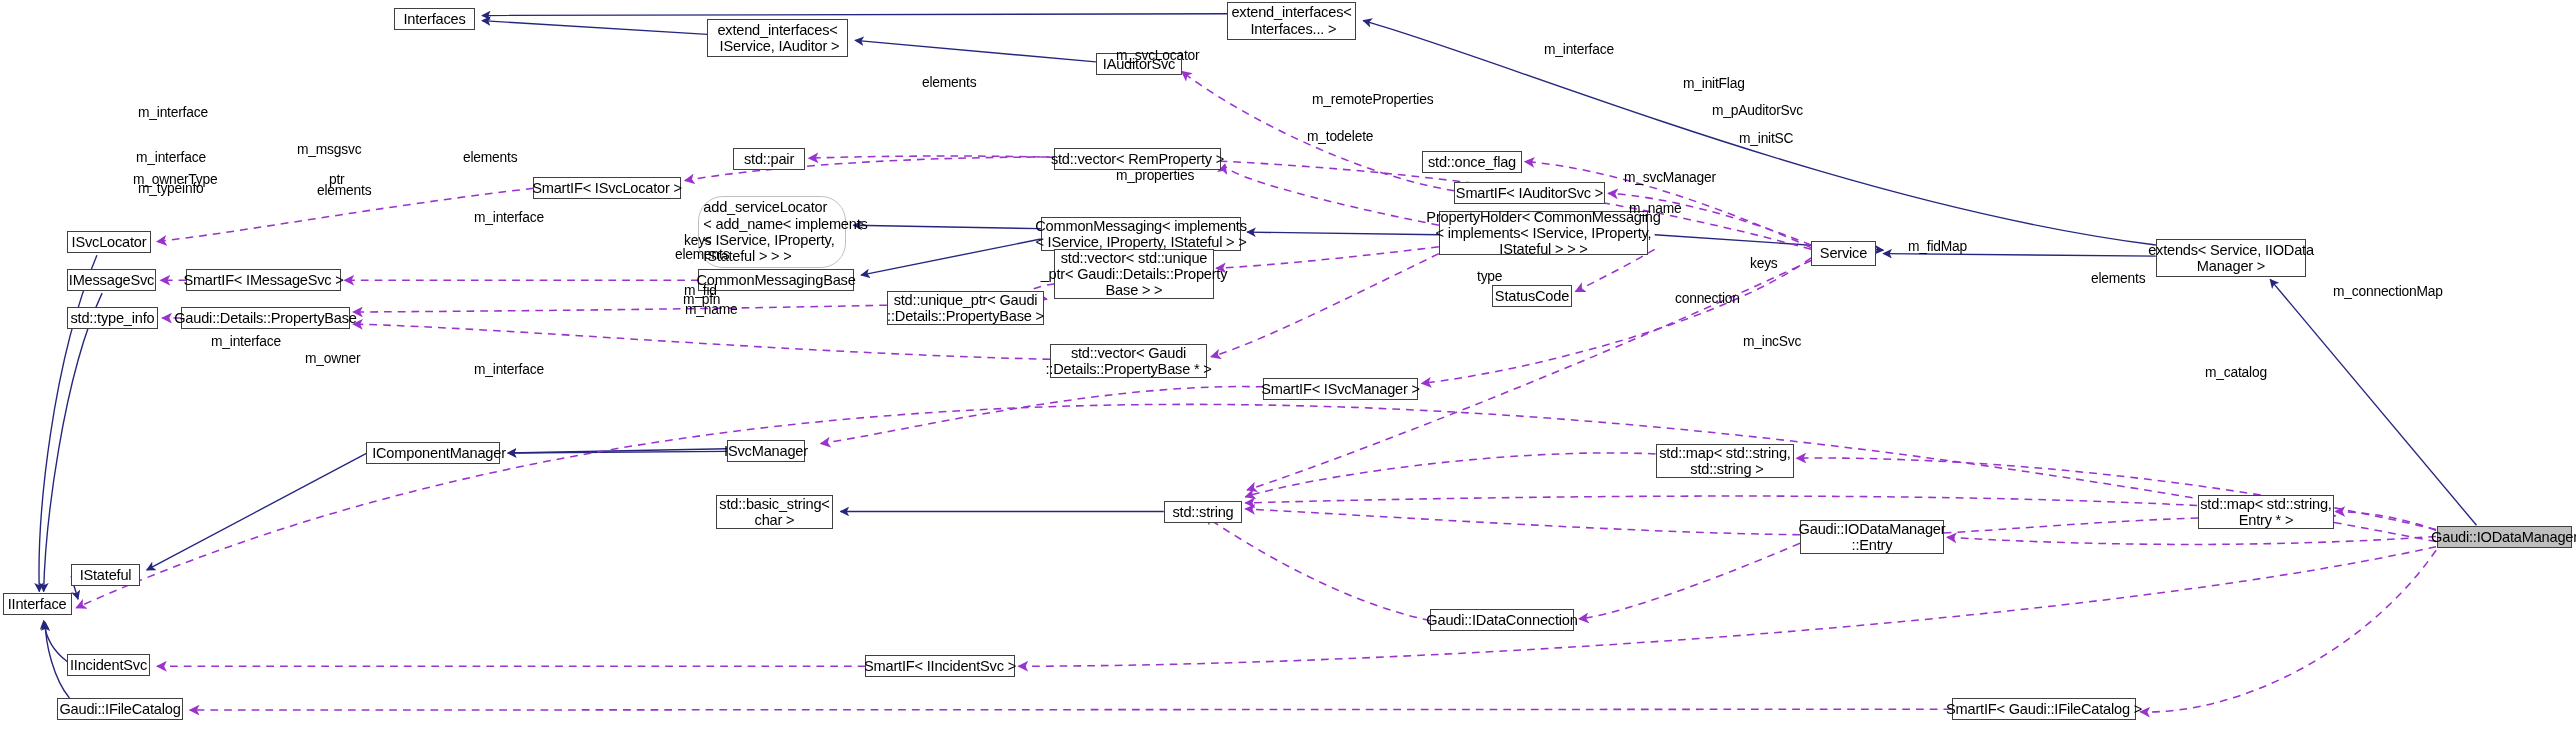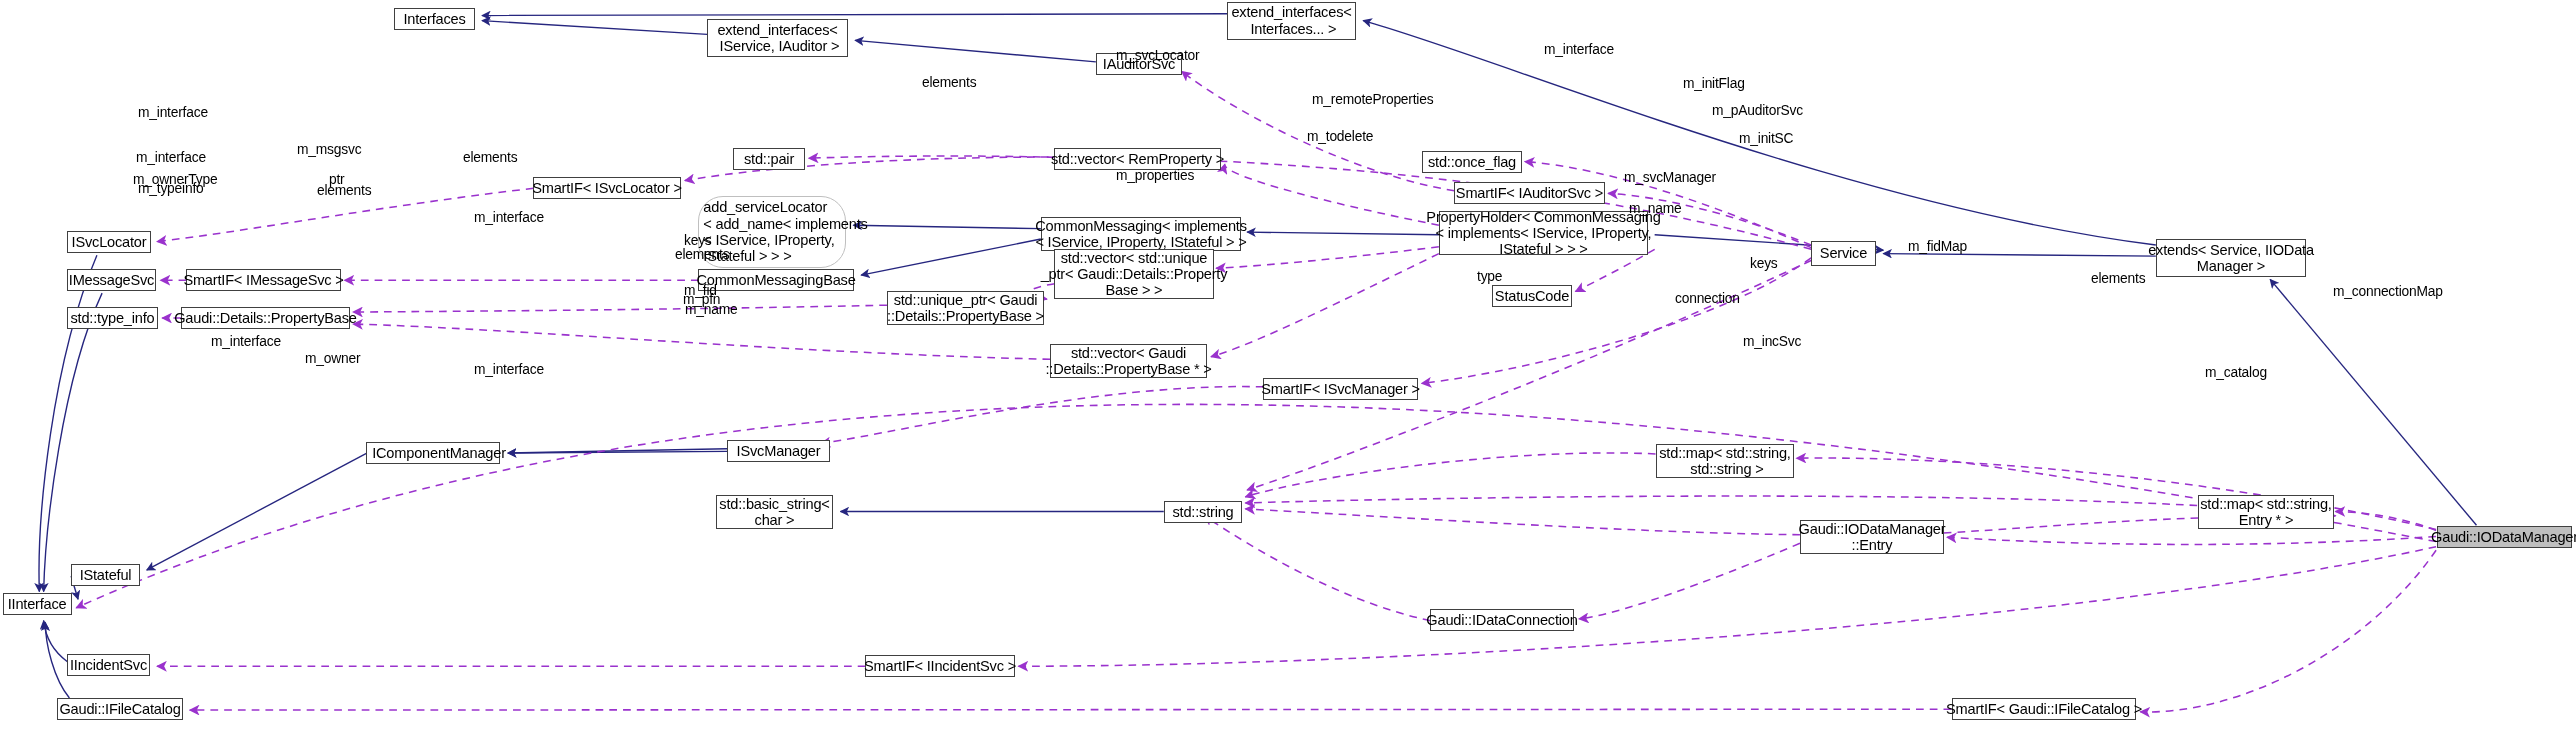--- a/index.html
+++ b/index.html
@@ -201,21 +201,21 @@
 Base &gt; &gt;</div>
       <div class="node thick" style="left: 1492px; top: 285px; width: 80px; height: 22.4px;">StatusCode</div>
       <div class="node thick" style="left: 67px; top: 307px; width: 91px; height: 22.4px;">std::type_info</div>
       <div class="node thick" style="left: 181px; top: 307px; width: 169px; height: 22.4px;">Gaudi::Details::PropertyBase</div>
       <div class="node thick" style="left: 887px; top: 291px; width: 157px; height: 34px;">std::unique_ptr&lt; Gaudi
 ::Details::PropertyBase &gt;</div>
       <div class="node thick" style="left: 1050px; top: 344px; width: 157px; height: 34px;">std::vector&lt; Gaudi
 ::Details::PropertyBase * &gt;</div>
       <div class="node thick" style="left: 1263px; top: 378px; width: 155px; height: 22.4px;">SmartIF&lt; ISvcManager &gt;</div>
       <div class="node thick" style="left: 366px; top: 442px; width: 134px; height: 22.4px; padding-left: 12px;">IComponentManager</div>
-      <div class="node thick" style="left: 727px; top: 440px; width: 103px; height: 22.4px;">ISvcManager</div>
+      <div class="node thick" style="left: 727px; top: 440px; width: 78px; height: 22.4px;">ISvcManager</div>
       <div class="node thick" style="left: 1656px; top: 444px; width: 138px; height: 34px;">std::map&lt; std::string,
  std::string &gt;</div>
       <div class="node thick" style="left: 716px; top: 495px; width: 117px; height: 34px;">std::basic_string&lt;
 char &gt;</div>
       <div class="node thick" style="left: 1164px; top: 501px; width: 78px; height: 22.4px;">std::string</div>
       <div class="node thick" style="left: 2198px; top: 495px; width: 136px; height: 34px;">std::map&lt; std::string,
 Entry * &gt;</div>
       <div class="node thick" style="left: 1800px; top: 520px; width: 144px; height: 34px;">Gaudi::IODataManager
 ::Entry</div>
       <div class="node thick" style="left: 71px; top: 564px; width: 69px; height: 22.4px;">IStateful</div>

